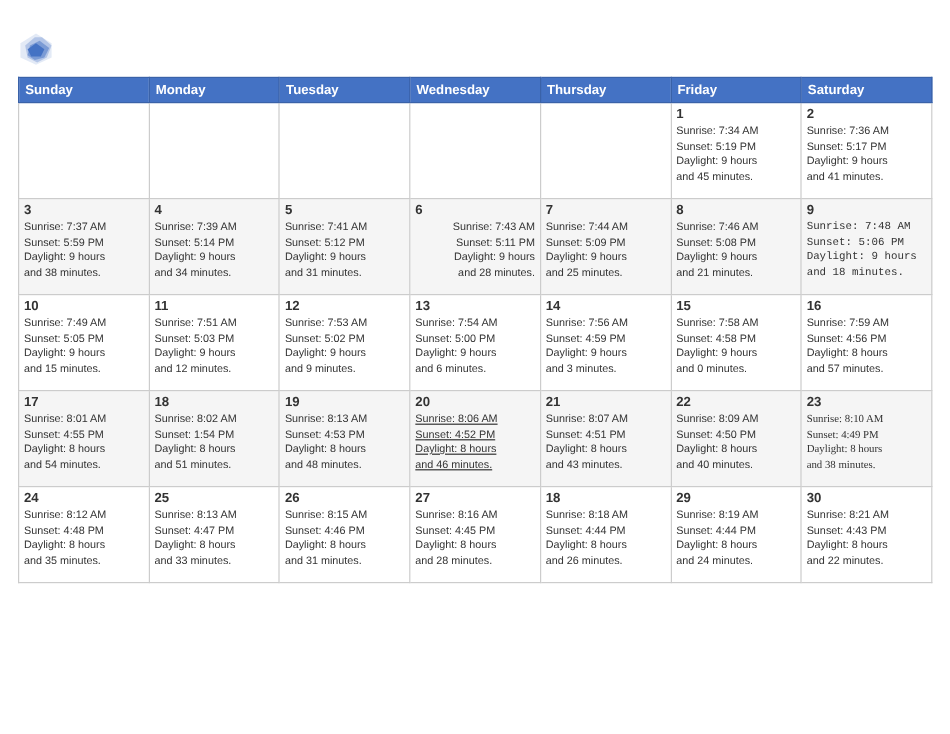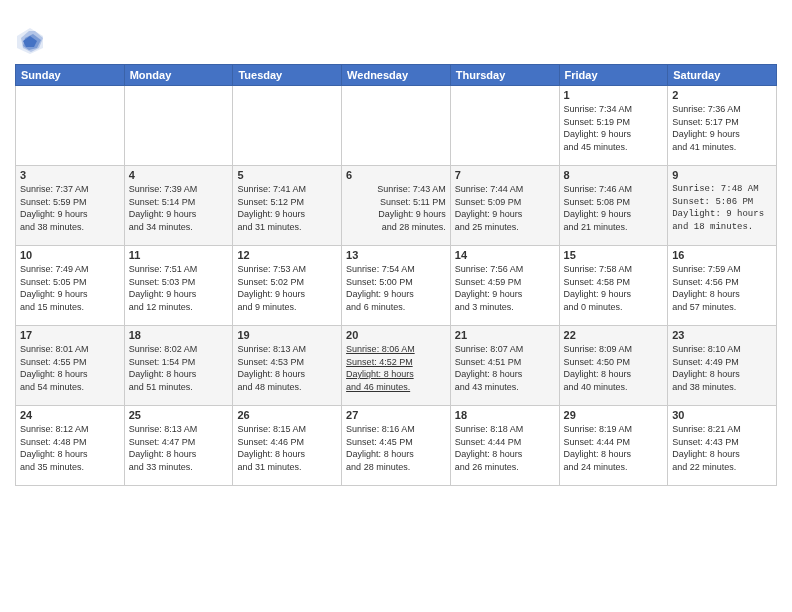--- a/index.html
+++ b/index.html
@@ -296,21 +296,21 @@
           </td>
           <td>
             <span class="day-num">22</span>
             <div class="day-info" style="white-space: pre-line;">Sunrise: 8:09 AM
 Sunset: 4:50 PM
 Daylight: 8 hours
 and 40 minutes.</div>
           </td>
           <td>
             <span class="day-num">23</span>
-            <div class="day-info" style="white-space: pre-line;">Sunrise: 8:10 AM
+            <div class="day-info" style="white-space: pre-line; font-family: Liberation Serif, serif;">Sunrise: 8:10 AM
 Sunset: 4:49 PM
 Daylight: 8 hours
 and 38 minutes.</div>
           </td>
         </tr>
         <tr>
           <td>
             <span class="day-num">24</span>
             <div class="day-info" style="white-space: pre-line;">Sunrise: 8:12 AM
 Sunset: 4:48 PM

